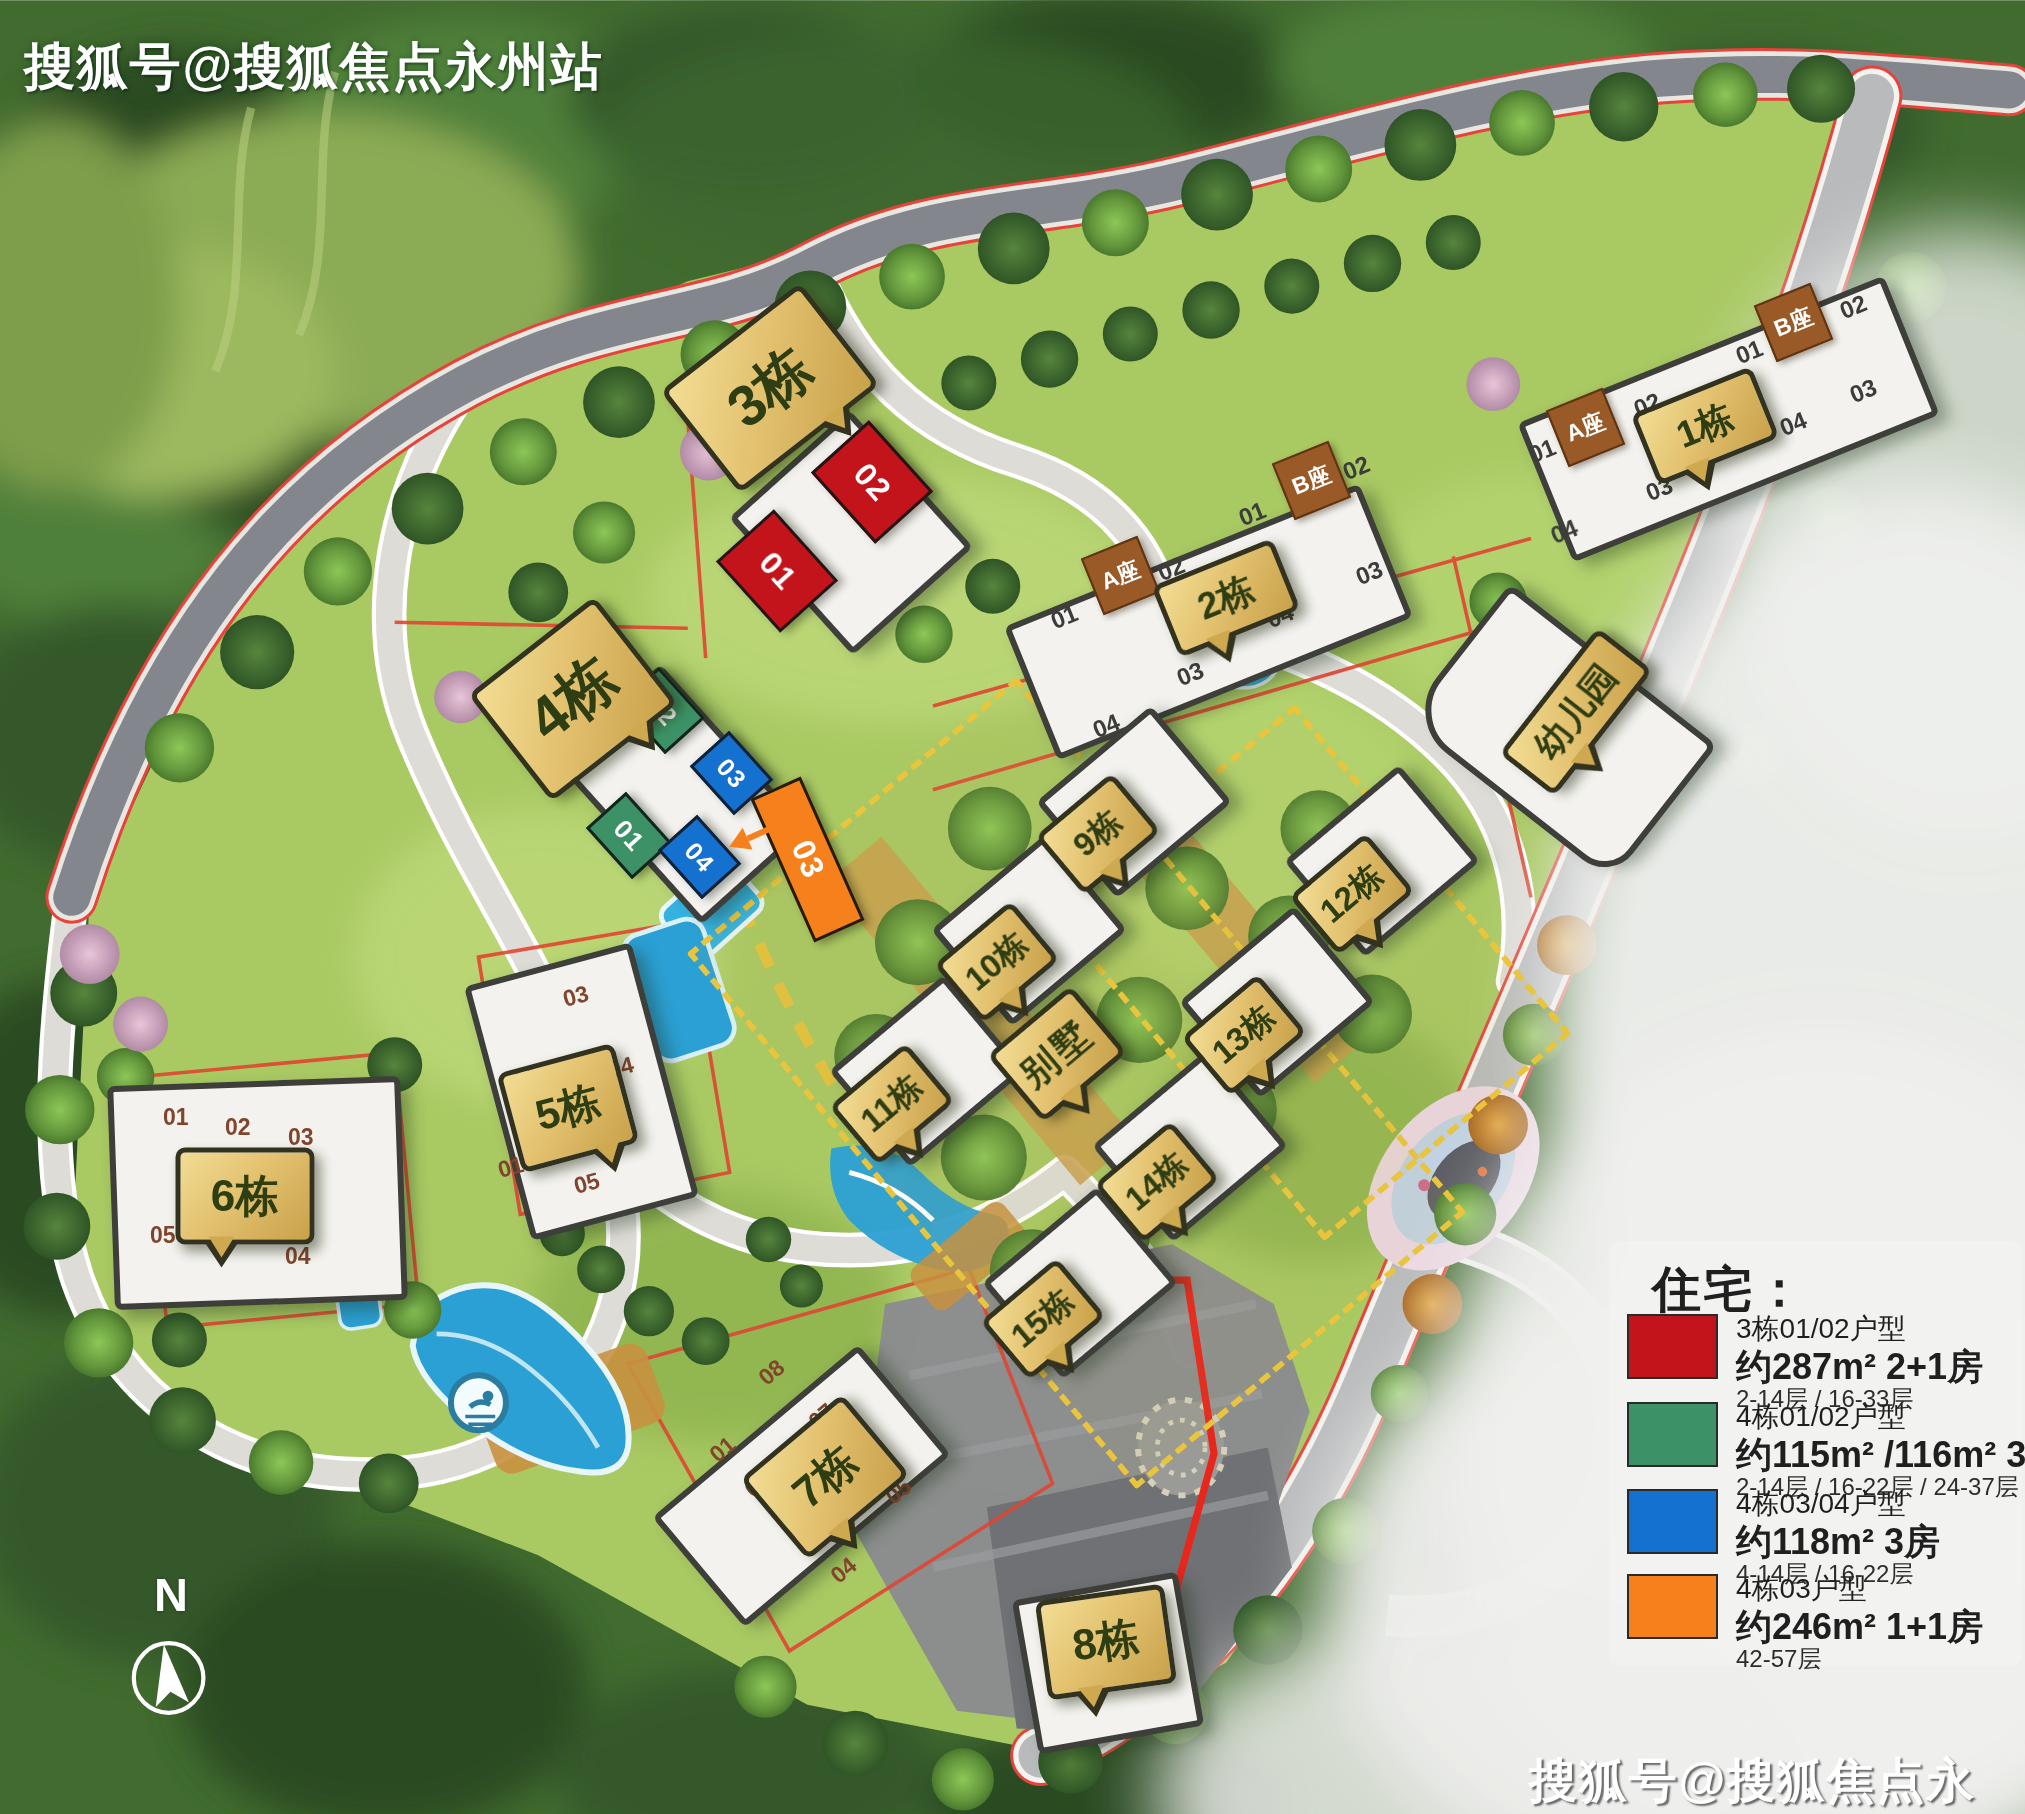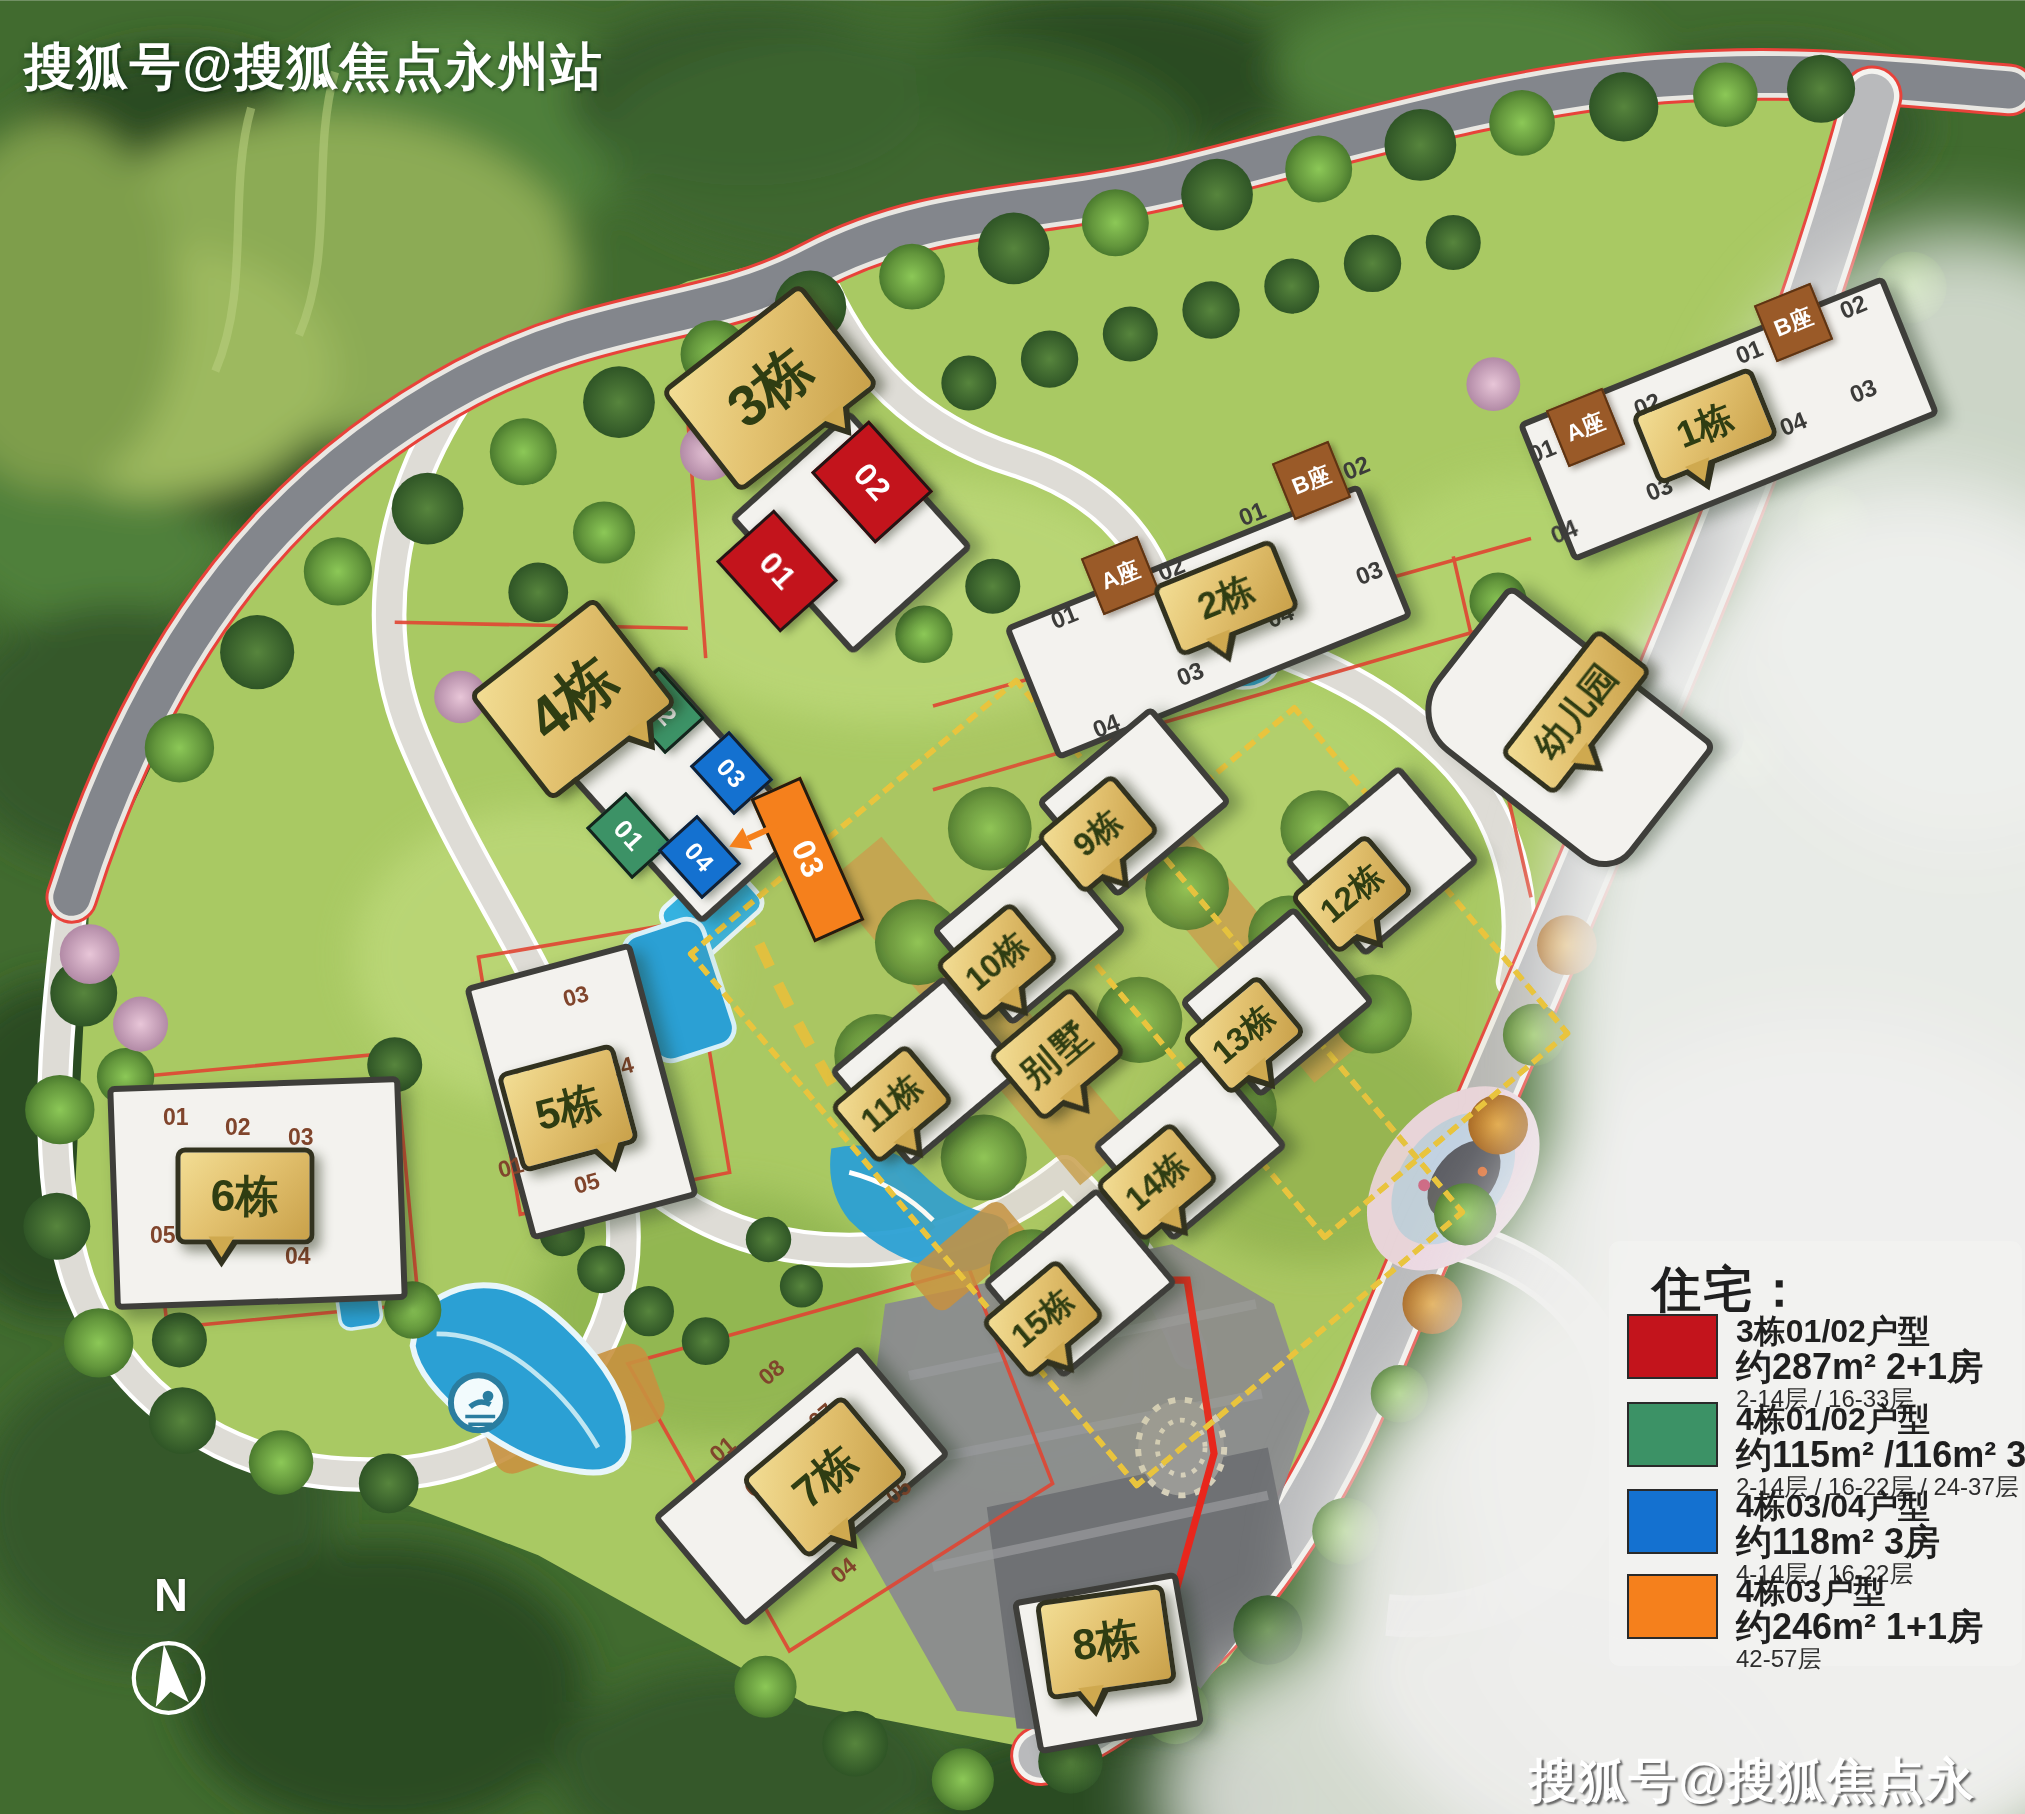--- a/index.html
+++ b/index.html
@@ -51,21 +51,21 @@
                border-right:20.3px solid #f5801c;}
   .oarrow .bar{width:33px;height:6px;background:#f5801c;}
 
   
   #legend{position:absolute;left:1609px;top:1241px;width:413px;height:425px;z-index:6;
           background:rgba(244,244,242,.55);border-radius:10.8px;color:#1f1f1f;}
   #legend .ttl{position:absolute;left:43px;top:16px;font-size:49px;font-weight:bold;letter-spacing:2.4px;}
   .litem{position:absolute;left:0;width:100%;}
   .sw{position:absolute;left:18px;top:0;width:87px;height:61px;border:2.4px solid #2a2a2a;}
   .ln{position:absolute;left:127px;white-space:nowrap;}
-  .ln1{top:-3.6px;font-size:32px;font-weight:bold;}
+  .ln1{top:-3.6px;font-size:28px;font-weight:normal;}
   .ln2{top:29px;font-size:36px;font-weight:bold;}
   .ln3{top:69px;font-size:24px;color:#2d2d2d;text-align:right;}
 
   
   .wm{position:absolute;z-index:7;color:#fff;font-weight:bold;letter-spacing:1.8px;}
   #wm-tl{left:24px;top:33px;font-size:51px;text-shadow:0 0 6px rgba(0,60,20,.45),1.8px 1.8px 2.4px rgba(0,0,0,.35);}
   #wm-br{left:1529px;top:1749px;font-size:48px;text-shadow:2.4px 2.4px 1.8px rgba(90,90,90,.9);}
 
   
   #compass{position:absolute;left:123px;top:1567px;width:138px;height:179px;z-index:6;color:#fff;}

